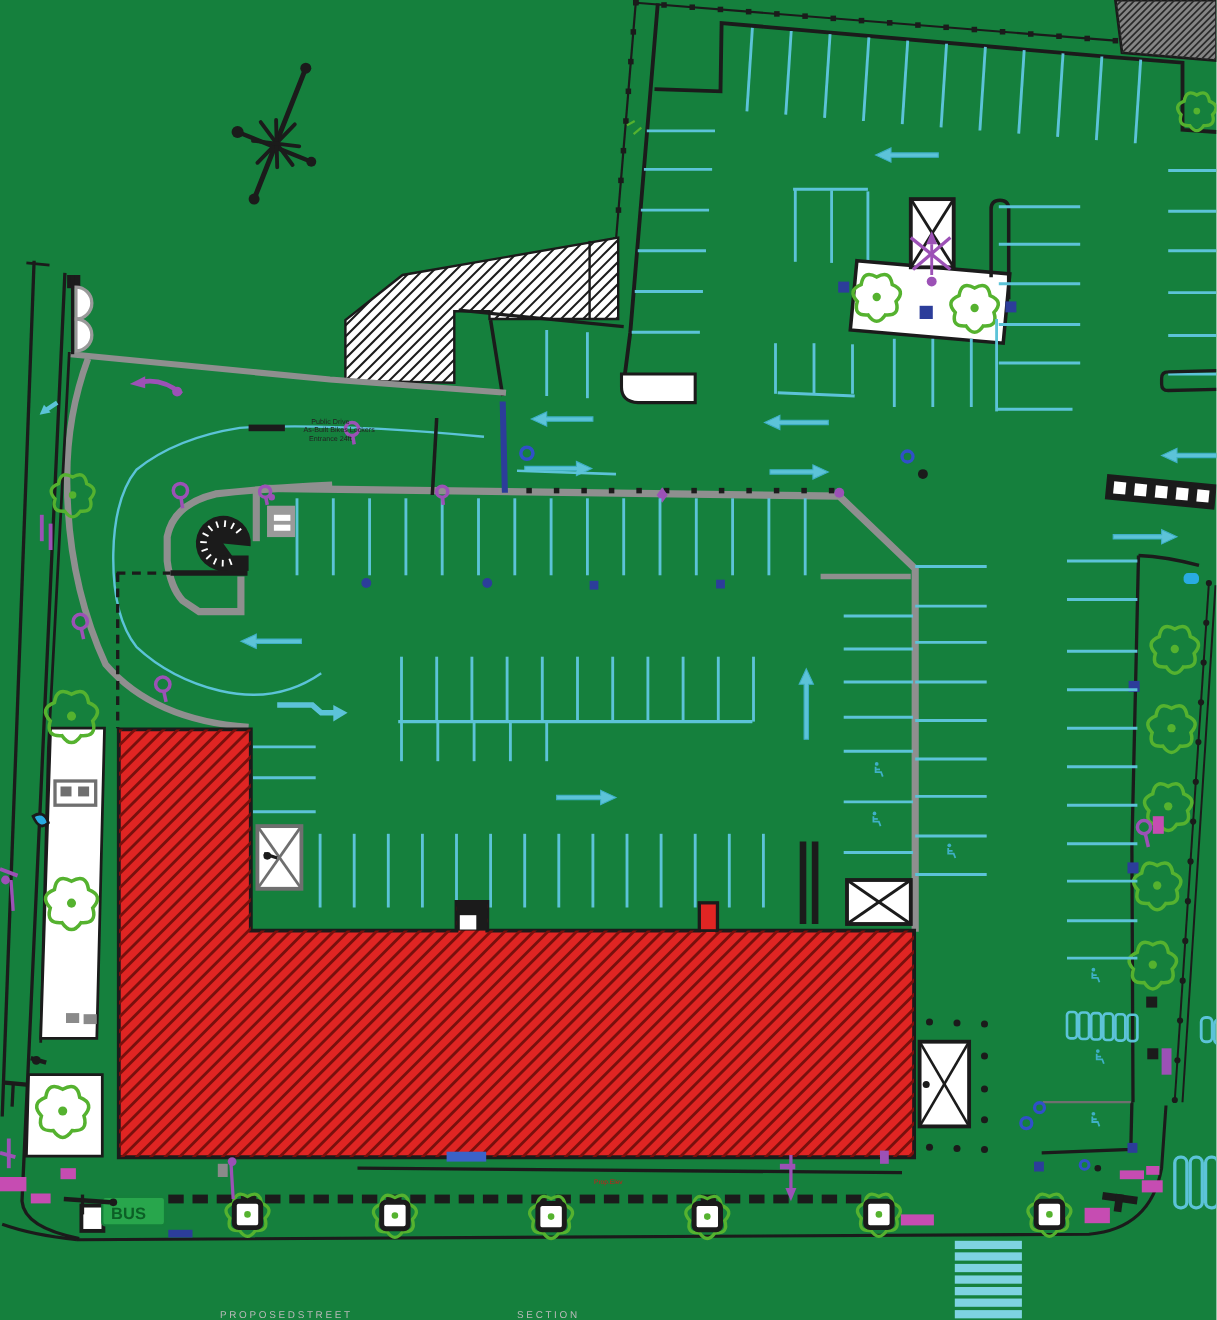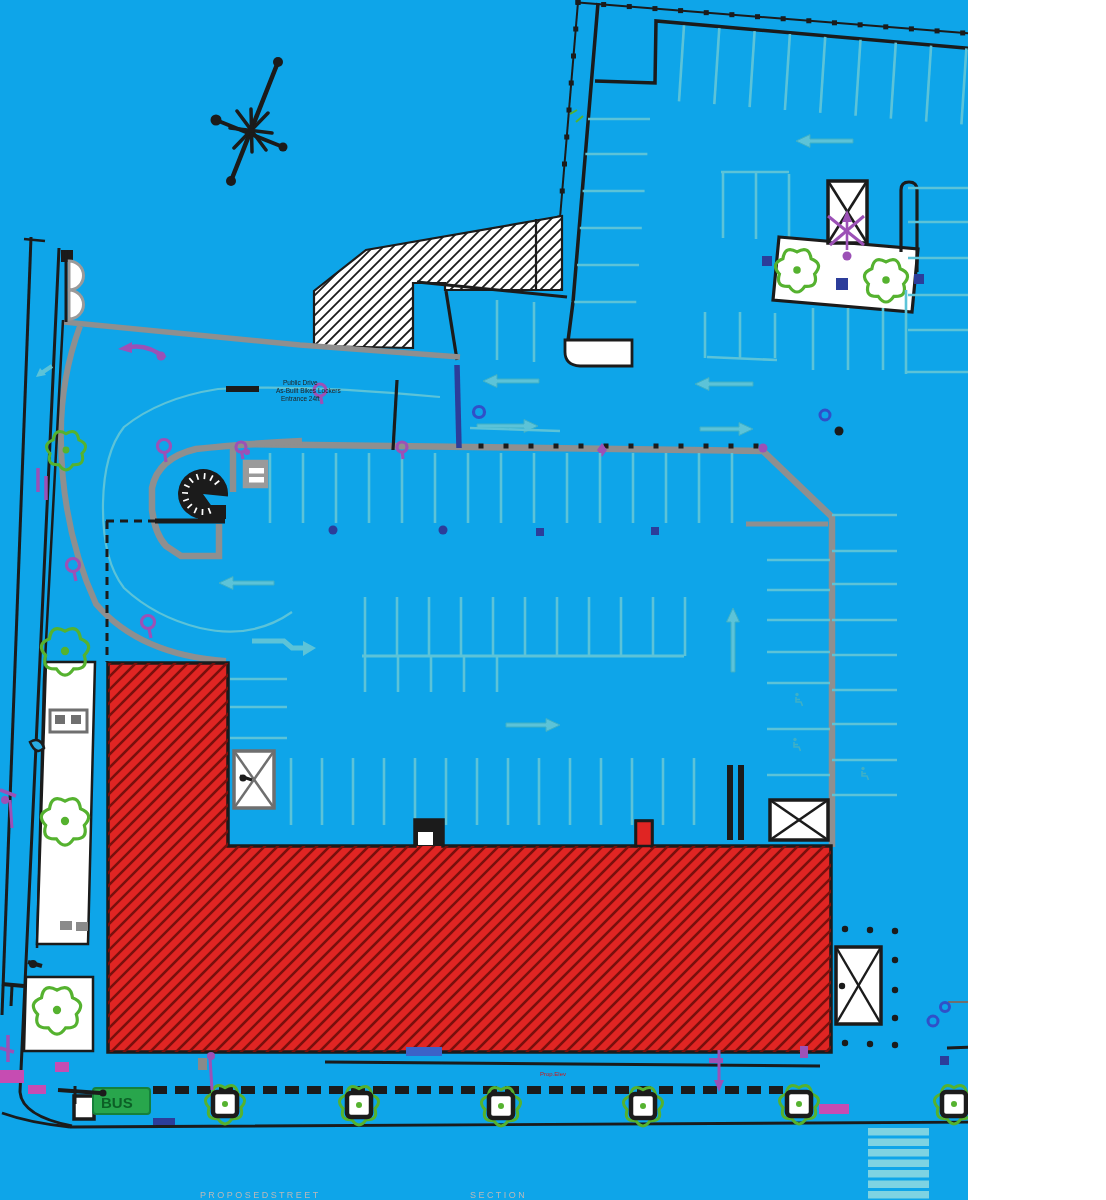--- a/index.html
+++ b/index.html
@@ -1,15 +1,15 @@
 <!DOCTYPE html>
 <html><head><meta charset="utf-8">
 <style>
 html,body{margin:0;padding:0;background:#ffffff;font-family:"Liberation Sans", sans-serif;}
-#plan{position:relative;width:968px;height:1200px;background:#0ea5e9;overflow:hidden;}
+#plan{position:relative;width:1106px;height:1200px;background:#15803d;overflow:hidden;}
 </style></head>
 <body>
 <div id="plan">
 <svg width="1106" height="1200" viewBox="0 0 1106 1200">
 <defs>
 <clipPath id="clipTRH">
           <path d="M1014,0 L1106,0 L1106,55 L1020,48 Z"></path>
         </clipPath>
 <clipPath id="clipHA">
           <path d="M314,346 L314,291 L366,250 L562,216 L562,290 L445,290 L445,283 L413,283 L413,348 Z"></path>

